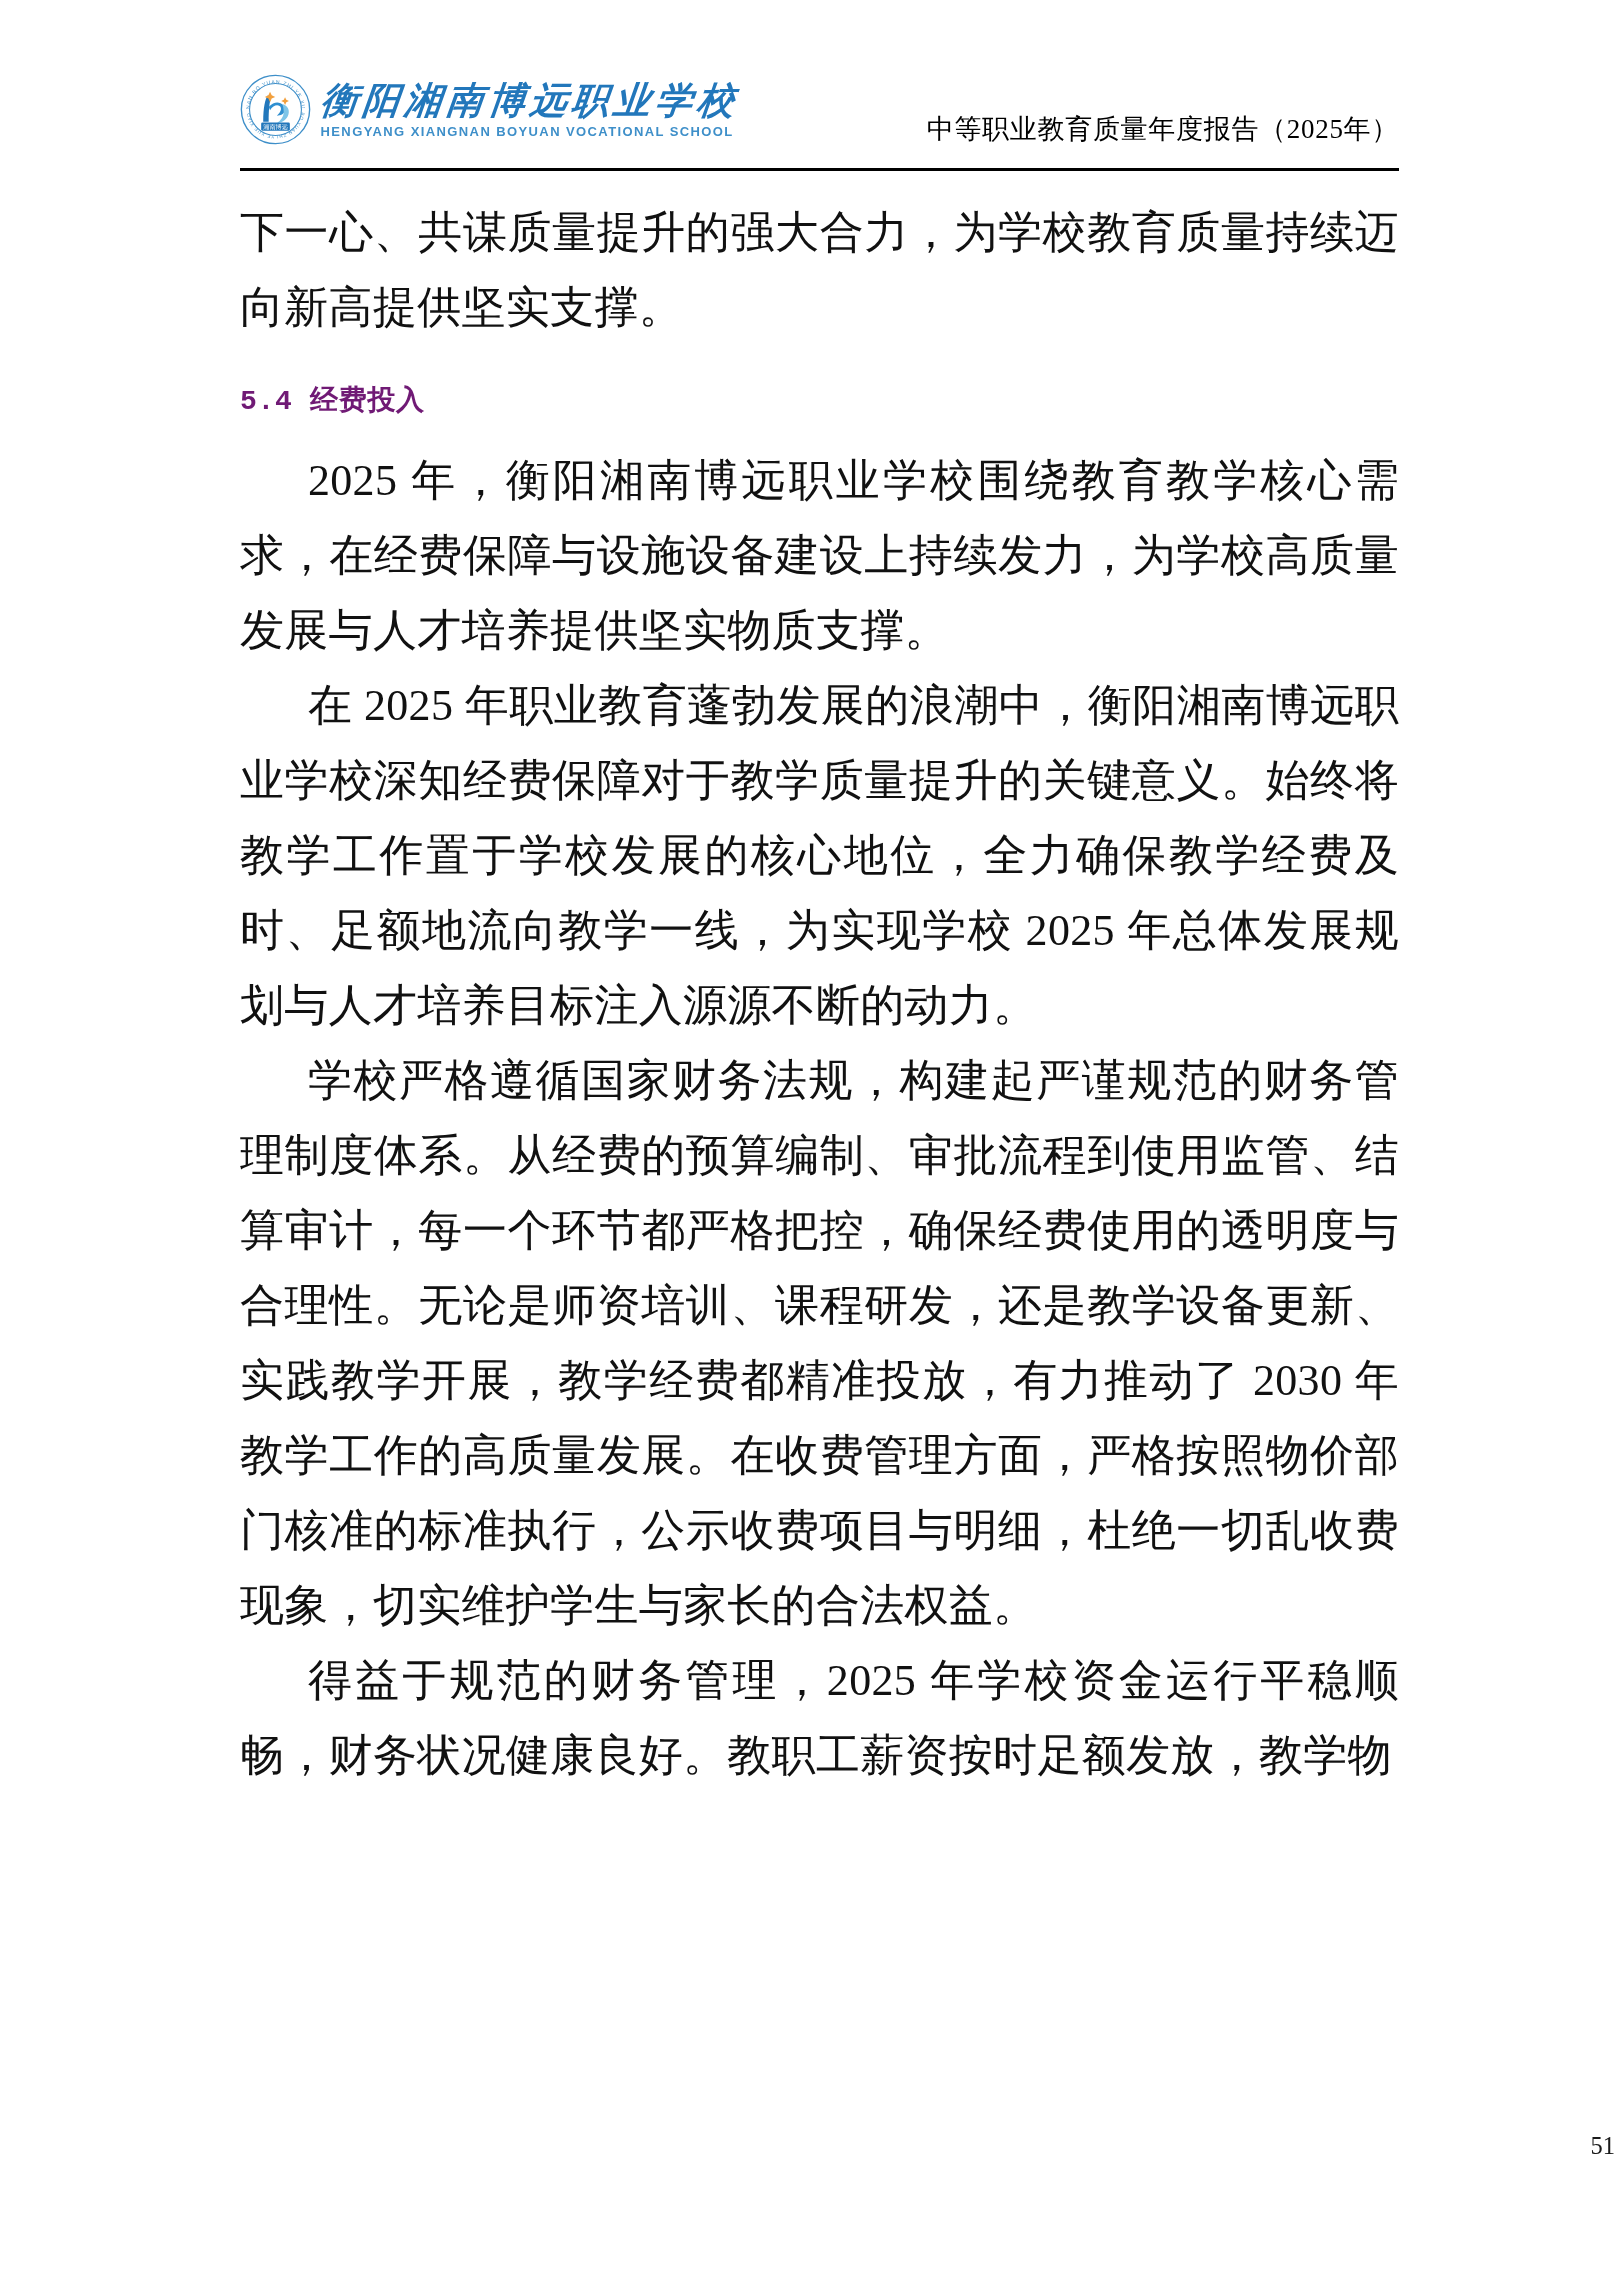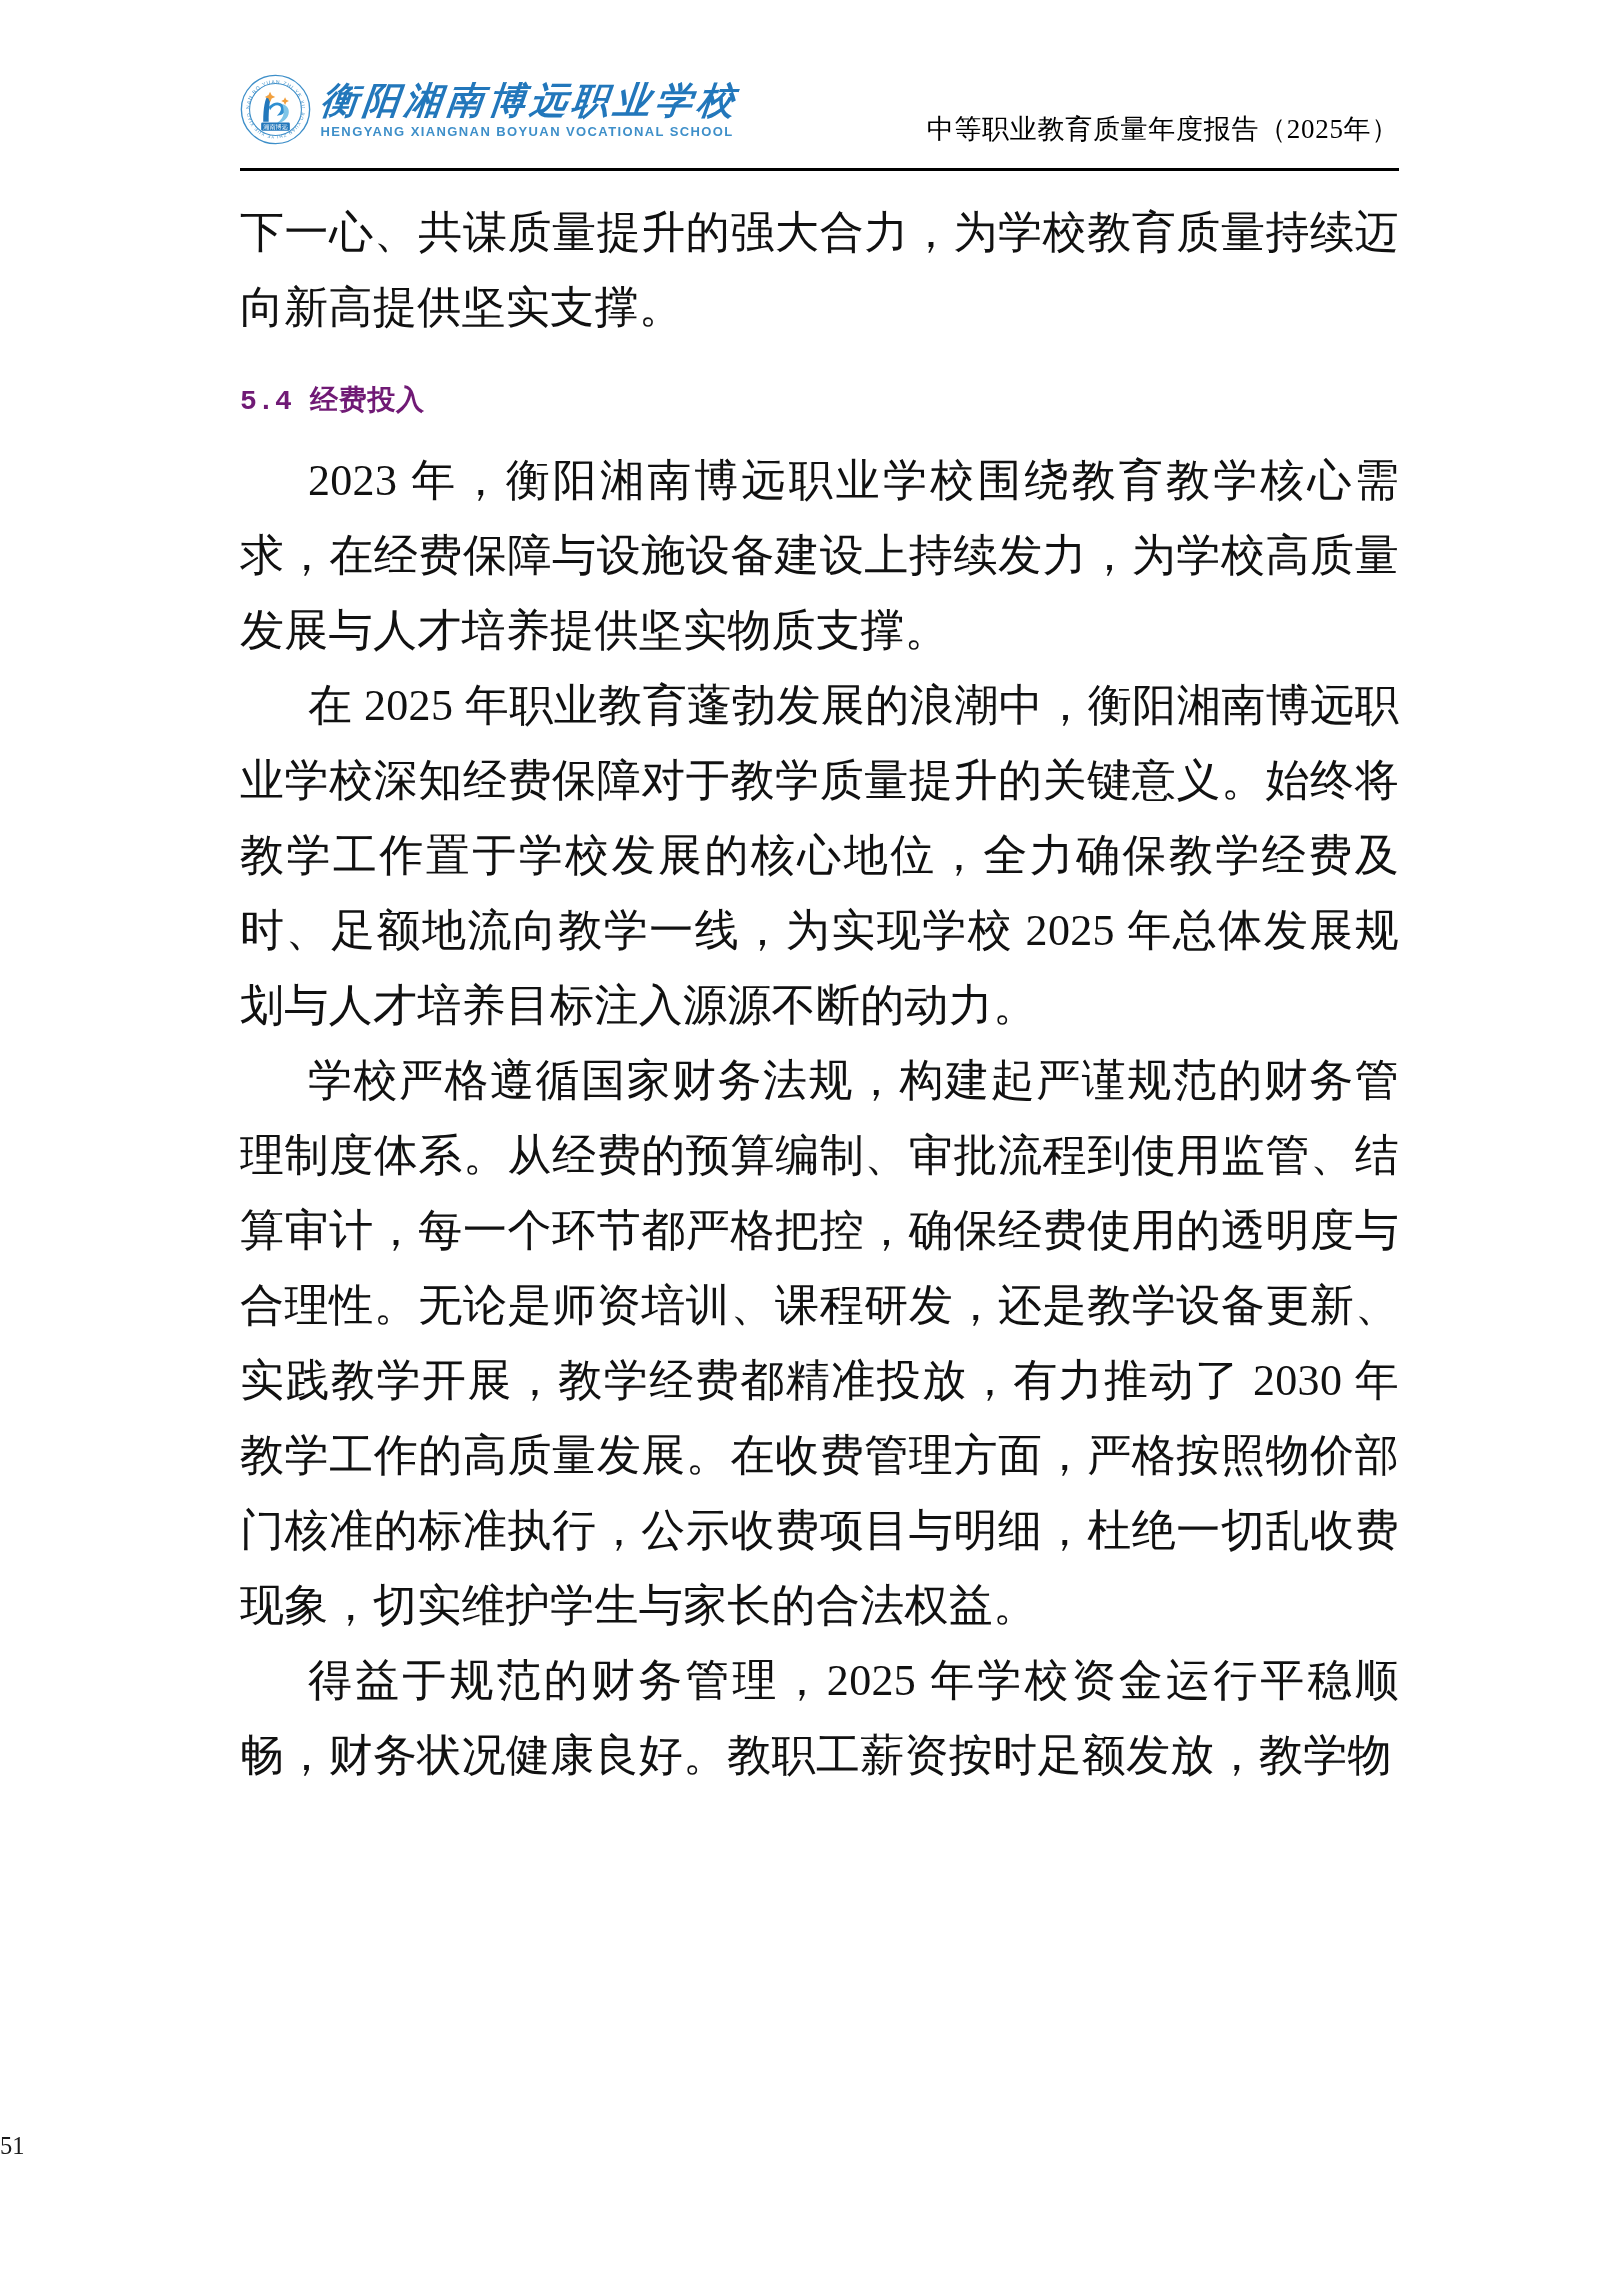--- a/index.html
+++ b/index.html
@@ -144,21 +144,21 @@
     letter-spacing: 0.7px;
     color: #000000;
   }
 
   
   .page-footer {
     position: absolute;
     left: 0;
     top: 2132px;
     width: 1615px;
-    text-align: left;
+    text-align: right;
   }
 
   .page-number {
     font-family: "Liberation Serif", "DejaVu Serif", serif;
     font-size: 24.5px;
     color: #1a1a1a;
   }
 </style>
 </head>
 <body>
@@ -204,21 +204,21 @@
   </div>
 
   <div class="header-rule"></div>
 
   <div class="content">
 
     <p class="body-text">下一心、共谋质量提升的强大合力，为学校教育质量持续迈向新高提供坚实支撑。</p>
 
     <h2 class="heading-l2">5.4 经费投入</h2>
 
-    <p class="body-text indent">2023 年，衡阳湘南博远职业学校围绕教育教学核心需求，在经费保障与设施设备建设上持续发力，为学校高质量发展与人才培养提供坚实物质支撑。</p>
+    <p class="body-text indent">2025 年，衡阳湘南博远职业学校围绕教育教学核心需求，在经费保障与设施设备建设上持续发力，为学校高质量发展与人才培养提供坚实物质支撑。</p>
 
 
     <p class="body-text indent">在 2025 年职业教育蓬勃发展的浪潮中，衡阳湘南博远职业学校深知经费保障对于教学质量提升的关键意义。始终将教学工作置于学校发展的核心地位，全力确保教学经费及时、足额地流向教学一线，为实现学校 2025 年总体发展规划与人才培养目标注入源源不断的动力。</p>
 
     <p class="body-text indent">学校严格遵循国家财务法规，构建起严谨规范的财务管理制度体系。从经费的预算编制、审批流程到使用监管、结算审计，每一个环节都严格把控，确保经费使用的透明度与合理性。无论是师资培训、课程研发，还是教学设备更新、实践教学开展，教学经费都精准投放，有力推动了 2030 年教学工作的高质量发展。在收费管理方面，严格按照物价部门核准的标准执行，公示收费项目与明细，杜绝一切乱收费现象，切实维护学生与家长的合法权益。</p>
 
     <p class="body-text indent">得益于规范的财务管理，2025 年学校资金运行平稳顺畅，财务状况健康良好。教职工薪资按时足额发放，教学物</p>
   </div>
 
   <div class="page-footer">

